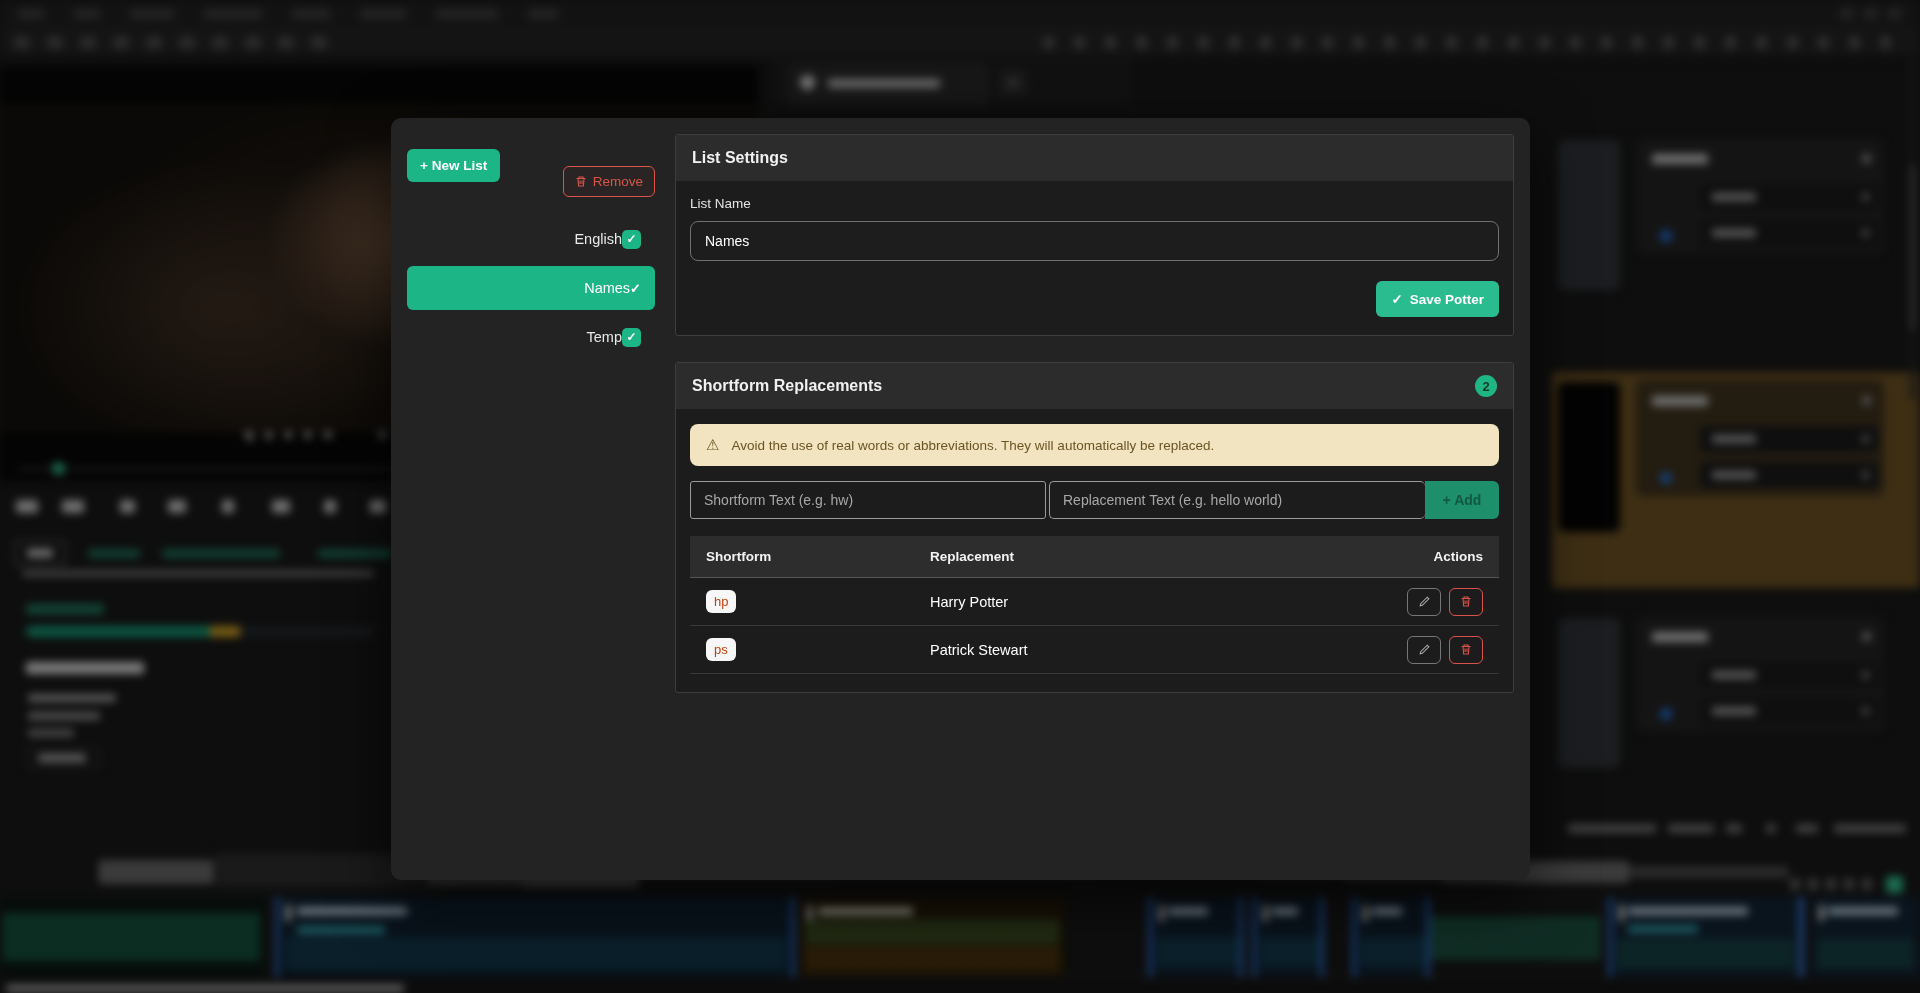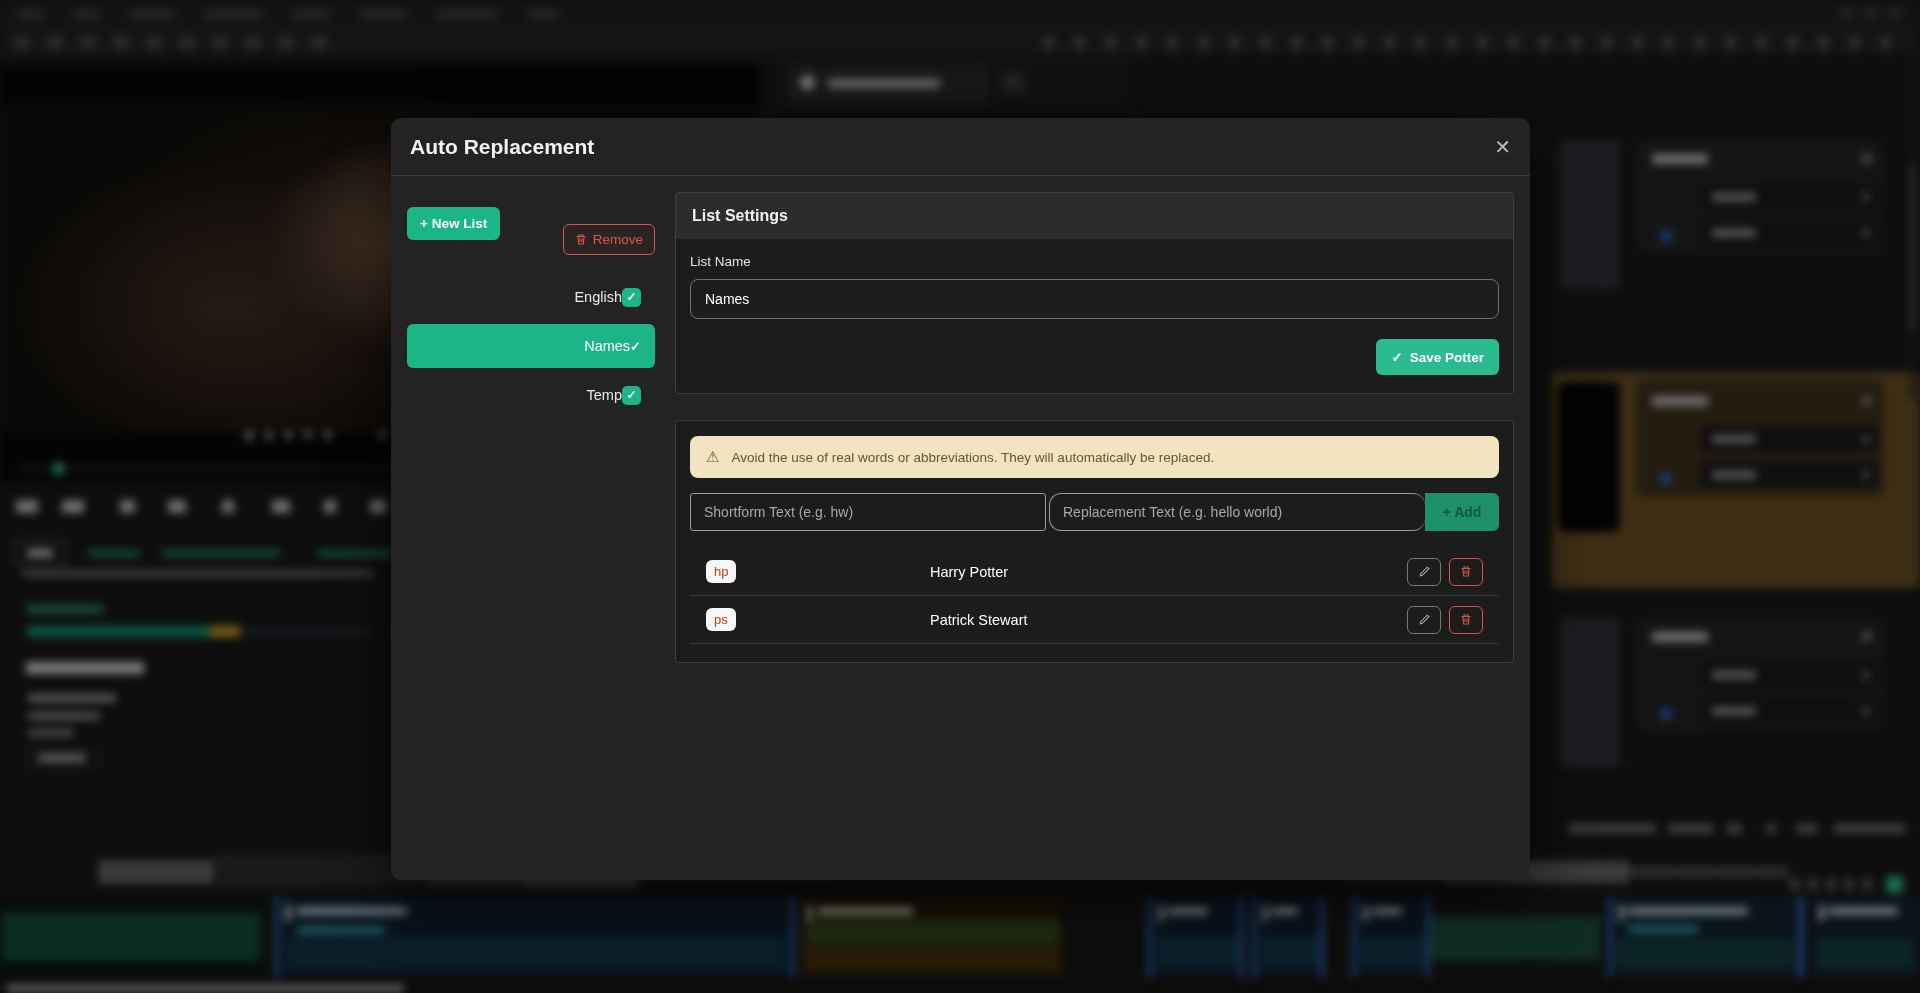--- a/index.html
+++ b/index.html
@@ -76,21 +76,21 @@
   .count-badge{width:22px;height:22px;border-radius:50%;background:#1fb584;color:#0e3b2a;
     font-size:13px;font-weight:bold;display:flex;align-items:center;justify-content:center;}
   .warning{display:flex;align-items:center;gap:12px;background:#f2e4c0;border-radius:8px;
     padding:12px 16px;color:#6b5423;font-size:13.5px;margin-bottom:15px;}
   .warning .w-icon{font-size:15px;}
   .addrow{display:flex;margin-bottom:17px;}
   .sf-input{height:38px;background:#1c1c1c;border:1px solid #9a9a9a;color:#fff;padding:0 13px;
     font-size:14px;font-family:inherit;outline:none;}
   .sf-input::placeholder{color:#a8a8a8;}
   .sf-1{width:356px;border-radius:3px;}
-  .sf-2{flex:1;border-radius:12px;margin-left:3px;border-right:none;}
+  .sf-2{flex:1;border-radius:5px;margin-left:3px;border-right:none;}
   .btn-add{width:74px;height:38px;background:#1d8f6b;color:rgba(8,52,36,.6);font-weight:bold;
     font-size:14px;border-radius:0 6px 6px 0;}
   .tbl-head{display:grid;grid-template-columns:224px 1fr 120px;background:#2d2d2d;
     padding:13px 16px;font-size:13.5px;font-weight:bold;color:#f3f3f3;border-bottom:1px solid #555;}
   .tbl-head .c3{justify-self:end;}
   .tbl-row{display:grid;grid-template-columns:224px 1fr 120px;align-items:center;
     padding:8px 16px;border-bottom:1px solid #383838;min-height:48px;}
   .sf-badge{display:inline-block;background:#f7f7f7;color:#c2410c;padding:4px 8px;
     border-radius:6px;font-size:13px;justify-self:start;}
   .rep-text{font-size:14.5px;color:#fff;font-weight:500;}
@@ -305,24 +305,20 @@
         <div class="abs" style="left: 16px; top: 10px; width: 70px; height: 8px; background: rgb(185, 206, 222); border-radius: 2px;"></div>
         <div class="abs" style="left: 6px; top: 42px; width: 96px; height: 30px; background: repeating-linear-gradient(90deg, rgb(27, 106, 90) 0px, rgb(27, 106, 90) 2px, rgba(0, 0, 0, 0) 2px, rgba(0, 0, 0, 0) 5px);"></div>
       </div>
       <div class="abs" style="left: 0px; top: 983px; width: 1920px; height: 10px; background: rgb(16, 16, 16);"></div>
       <div class="abs scrollthumb" style="left: 6px; top: 985px; width: 398px; height: 7px;"></div>
     </div>
 </div>
 <div id="dim"></div>
 
 <div id="modal">
-  <div class="m-header">
-    <div class="m-title">Auto Replacement</div>
-    <button class="m-close">✕</button>
-  </div>
 
   <div class="m-body">
 
     <div class="lists-col">
       <div class="lists-actions">
         <button class="btn btn-green">+ New List</button>
         <button class="btn btn-outline-red">
           <svg width="12" height="13" viewBox="0 0 24 24" fill="none" stroke="currentColor" stroke-width="2.2">
               <path d="M3 6h18M8 6V3h8v3M6 6l1.2 15h9.6L18 6M10 10v7M14 10v7"></path>
             </svg>
@@ -361,31 +357,40 @@
           <div class="save-row">
             <button class="btn btn-save">
               <span>✓</span>
               <span>Save Potter</span>
             </button>
           </div>
         </div>
       </div>
 
       <div class="section">
+        <div class="sec-header">
+          <span>Shortform Replacements</span>
+          <span class="count-badge">2</span>
+        </div>
         <div class="sec-body">
           <div class="warning">
             <span class="w-icon">⚠</span>
             <span>Avoid the use of real words or abbreviations. They will automatically be replaced.</span>
           </div>
           <div class="addrow">
             <input class="sf-input sf-1" type="text" placeholder="Shortform Text (e.g. hw)" style="">
             <input class="sf-input sf-2" type="text" placeholder="Replacement Text (e.g. hello world)" style="">
             <button class="btn btn-add">+ Add</button>
           </div>
 
+          <div class="tbl-head">
+            <span class="c1">Shortform</span>
+            <span class="c2">Replacement</span>
+            <span class="c3">Actions</span>
+          </div>
 
           <div class="tbl-row">
             <span class="sf-badge">hp</span>
             <span class="rep-text">Harry Potter</span>
             <span class="row-actions">
               <button class="icon-btn edit-btn">
                 <svg width="13" height="13" viewBox="0 0 24 24" fill="none" stroke="currentColor" stroke-width="2">
                     <path d="M4 20l1-4L17 4l3 3L8 19l-4 1z"></path>
                   </svg>
               </button>

